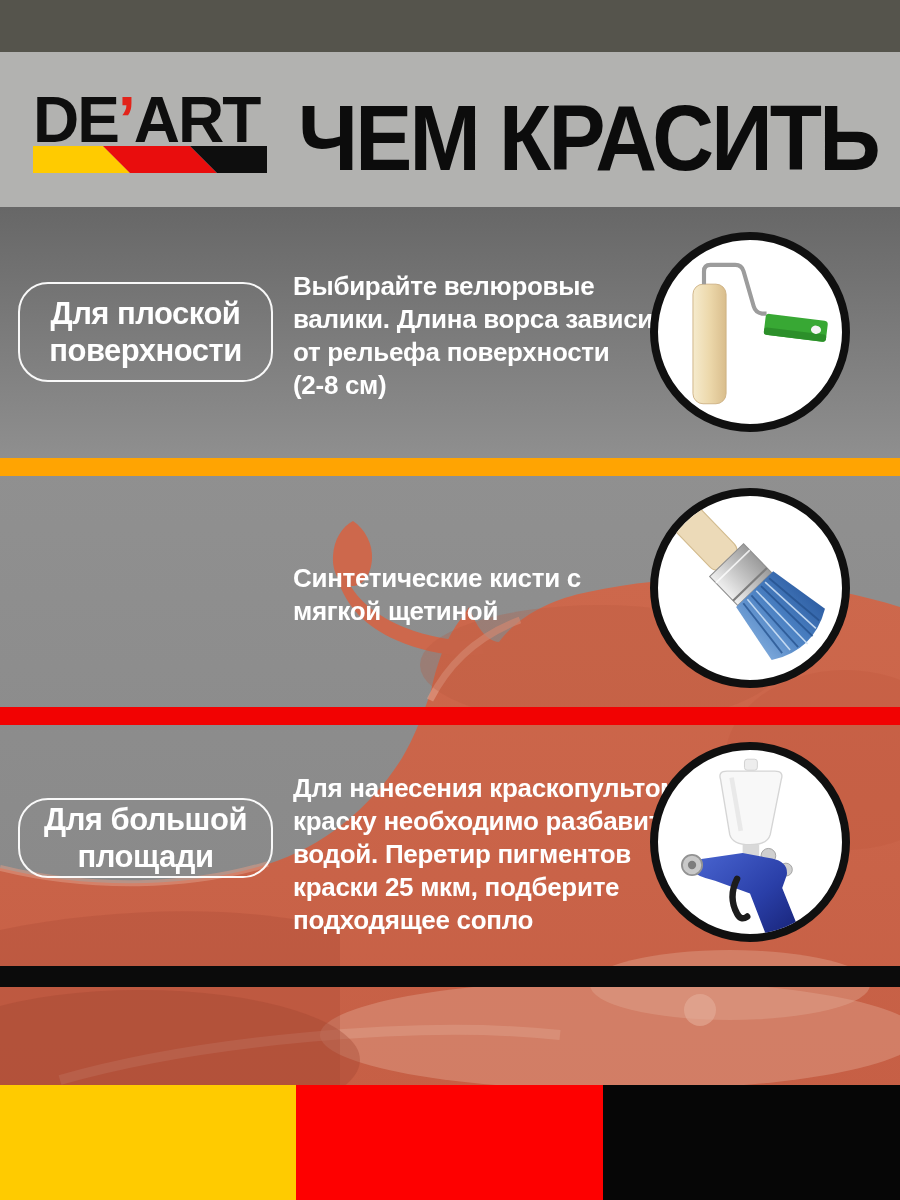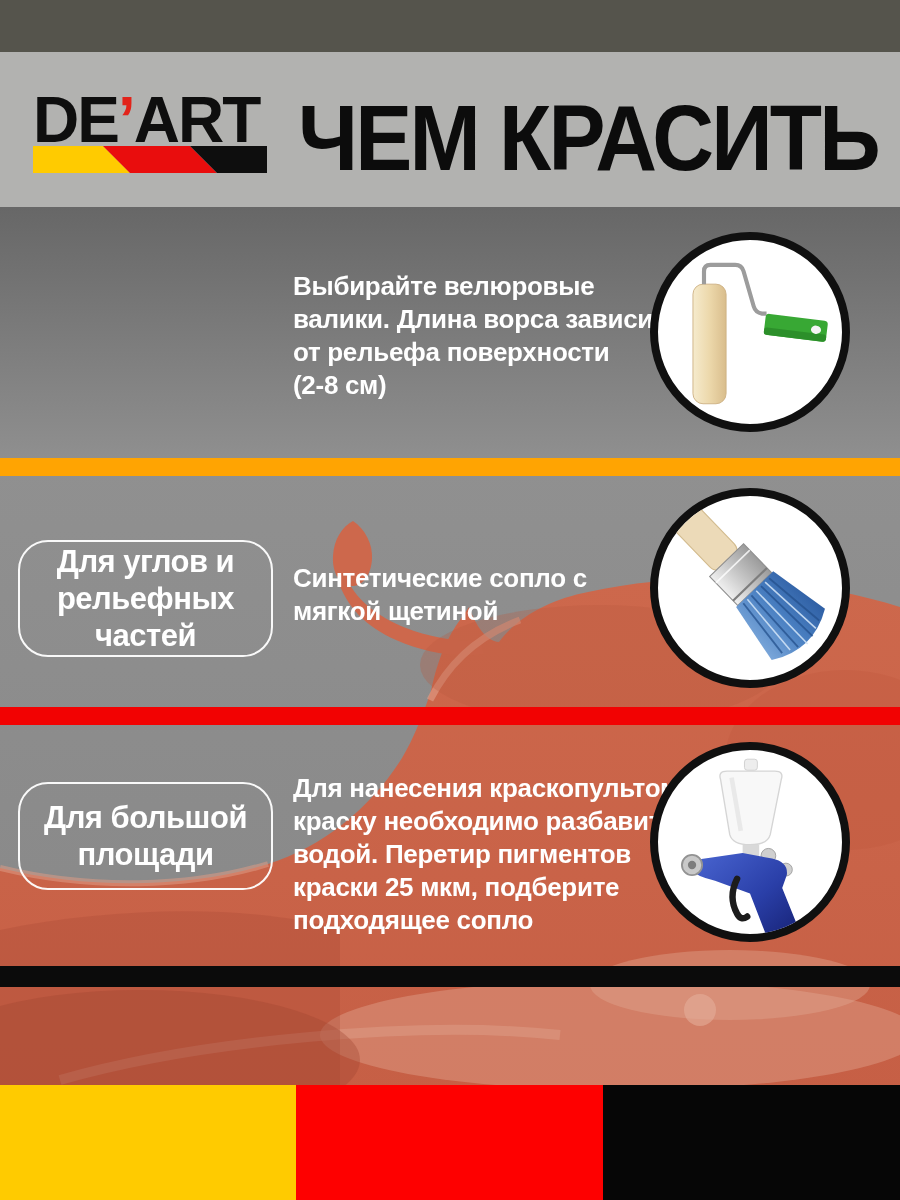--- a/index.html
+++ b/index.html
@@ -46,21 +46,21 @@
 
   
   .label-box { position:absolute; left:18px; width:255px; z-index:4;
                border:2px solid rgba(255,255,255,.95); border-radius:30px;
                box-sizing:border-box;
                display:flex; align-items:center; justify-content:center;
                color:#fff; font-weight:bold; font-size:31px; line-height:37px;
                letter-spacing:-.5px; text-align:center; white-space:pre-line; }
   .lb1 { top:282px; height:100px; }
   .lb2 { top:540px; height:117px; }
-  .lb3 { top:782px; height:108px; }
+  .lb3 { top:798px; height:80px; }
 
   .desc { position:absolute; left:293px; width:390px; z-index:4;
           color:#fff; font-weight:bold; font-size:26px; line-height:33px;
           letter-spacing:-.3px; white-space:pre-line; }
   .d1 { top:270px; }
   .d2 { top:562px; }
   .d3 { top:755px;margin-top:17px; }
 
   .circle { position:absolute; left:650px; width:184px; height:184px; z-index:4;
             border:8px solid #101010; border-radius:50%;
@@ -131,20 +131,22 @@
     <polygon points="0,0 70,0 97,27 0,27" fill="#ffcb00"></polygon>
     <polygon points="70,0 157,0 184,27 97,27" fill="#e90d0d"></polygon>
     <polygon points="157,0 234,0 234,27 184,27" fill="#0e0e0e"></polygon>
   </svg>
   <div class="page-title">ЧЕМ КРАСИТЬ</div>
 
   <div class="stripe stripe-orange"></div>
   <div class="stripe stripe-red"></div>
   <div class="stripe stripe-black"></div>
 
+  <div class="label-box lb1">Для плоской
+поверхности</div>
   <div class="desc d1">Выбирайте велюровые
 валики. Длина ворса зависит
 от рельефа поверхности
 (2-8 см)</div>
   <div class="circle c1">
     <svg viewBox="0 0 200 200">
       <defs>
         <linearGradient id="rg" x1="0" y1="0" x2="1" y2="0">
           <stop offset="0" stop-color="#f6ebcd"></stop>
           <stop offset=".5" stop-color="#ecd8ab"></stop>
@@ -154,24 +156,21 @@
       <rect x="38" y="48" width="36" height="130" rx="11" fill="url(#rg)" stroke="#cdb183"></rect>
       <path d="M 50 48 L 50 34 Q 50 27 57 27 L 84 27 Q 91 27 93 34 L 104 72 Q 106 79 113 80 L 118 80" fill="none" stroke="#9c9c9c" stroke-width="4.5"></path>
       <g transform="rotate(7 118 92)">
         <rect x="116" y="80" width="68" height="23" rx="4" fill="#38a834"></rect>
         <rect x="116" y="95" width="68" height="8" rx="3" fill="#2c8f2a"></rect>
         <ellipse cx="172" cy="91" rx="5.5" ry="4.5" fill="#f4f4f4"></ellipse>
       </g>
     </svg>
   </div>
 
-  <div class="label-box lb2">Для углов и
-рельефных
-частей</div>
-  <div class="desc d2">Синтетические сопло с
+  <div class="desc d2">Синтетические кисти с
 мягкой щетиной</div>
   <div class="circle c2">
     <svg viewBox="0 0 200 200">
       <defs>
         <linearGradient id="fg" x1="0" y1="0" x2="1" y2="0">
           <stop offset="0" stop-color="#f0f0f0"></stop>
           <stop offset=".5" stop-color="#c4c4c4"></stop>
           <stop offset="1" stop-color="#9b9b9b"></stop>
         </linearGradient>
         <linearGradient id="bg2" x1="0" y1="0" x2="1" y2="0">

